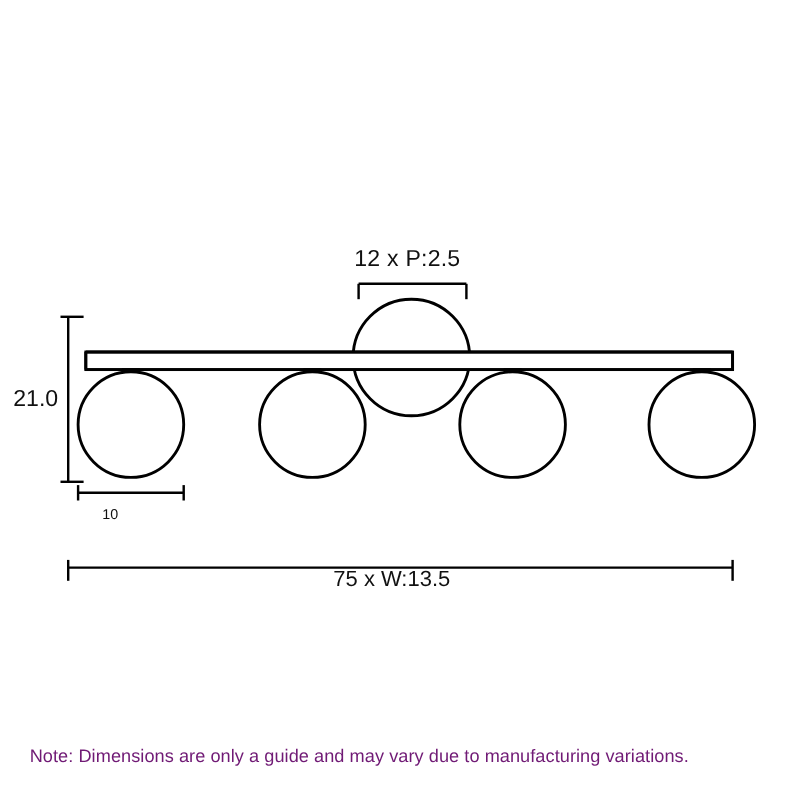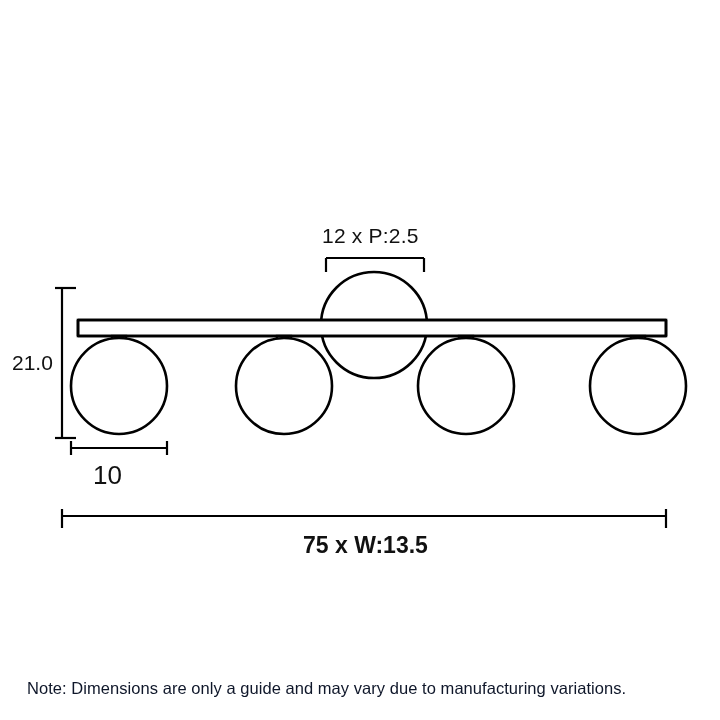--- a/index.html
+++ b/index.html
@@ -42,35 +42,34 @@
     letter-spacing: 0.2px;
   }
   .lbl-left {
     left: 12px;
     top: 351px;
     font-size: 21px;
   }
   .lbl-small-width {
     left: 93px;
     top: 460px;
-    font-size: 26px;
+    font-size: 13px;
   }
   .lbl-overall {
     left: 303px;
-    top: 532px;
-    font-size: 23px;
-    font-weight: bold;
+    top: 516px;
+    font-size: 20px;
   }
   .note {
     position: absolute;
     left: 27px;
     top: 679px;
     width: 680px;
     font-size: 16.5px;
-    color: #0f172a;
+    color: #701a75;
     letter-spacing: 0.05px;
   }
 </style>
 </head>
 <body>
 
 <div id="stage">
 
   <svg class="drawing" viewBox="0 0 720 720">
     <g fill="none" stroke="#000000" stroke-width="2.2" stroke-linecap="butt">

